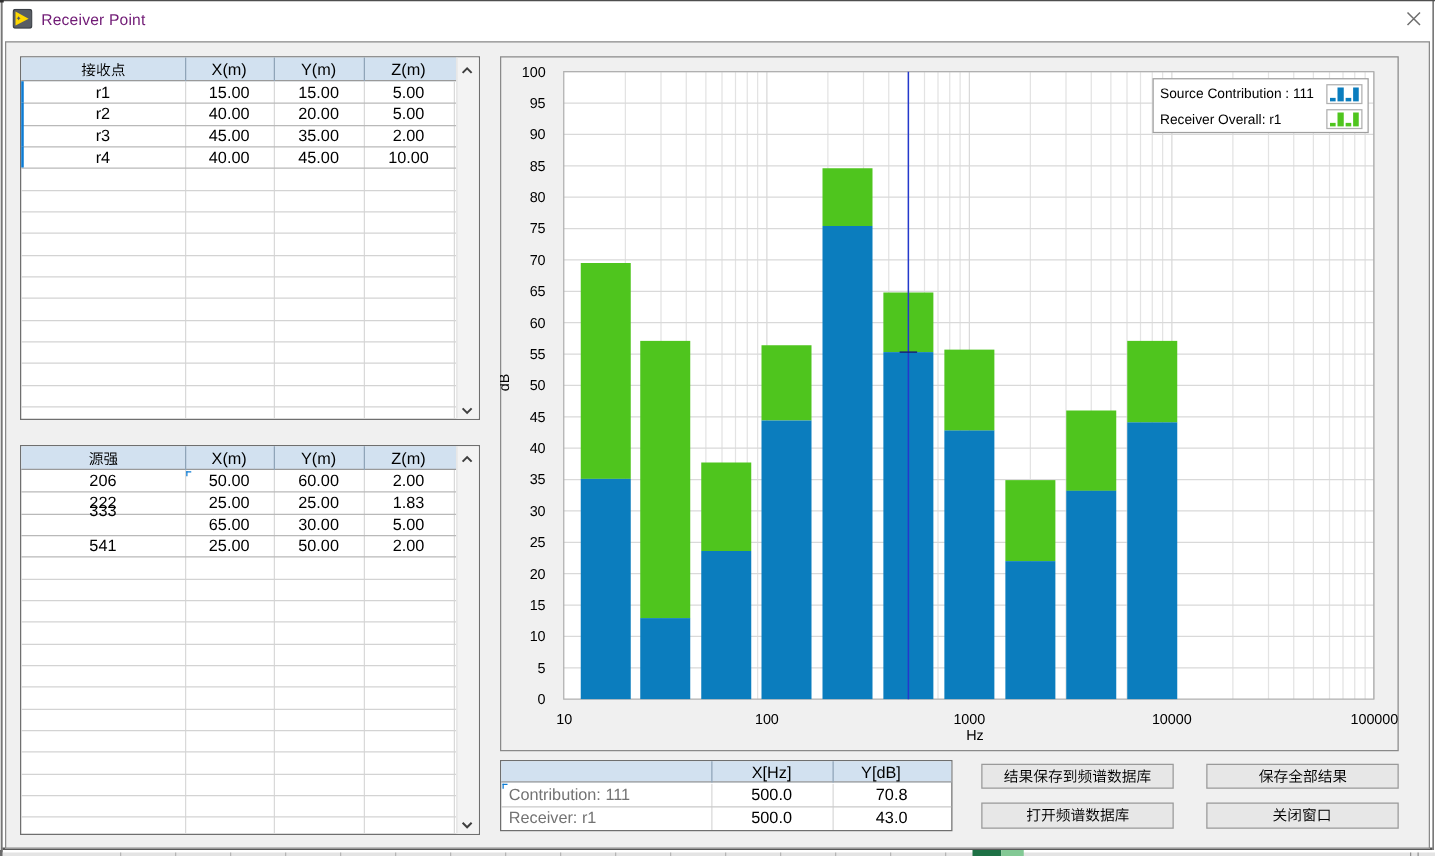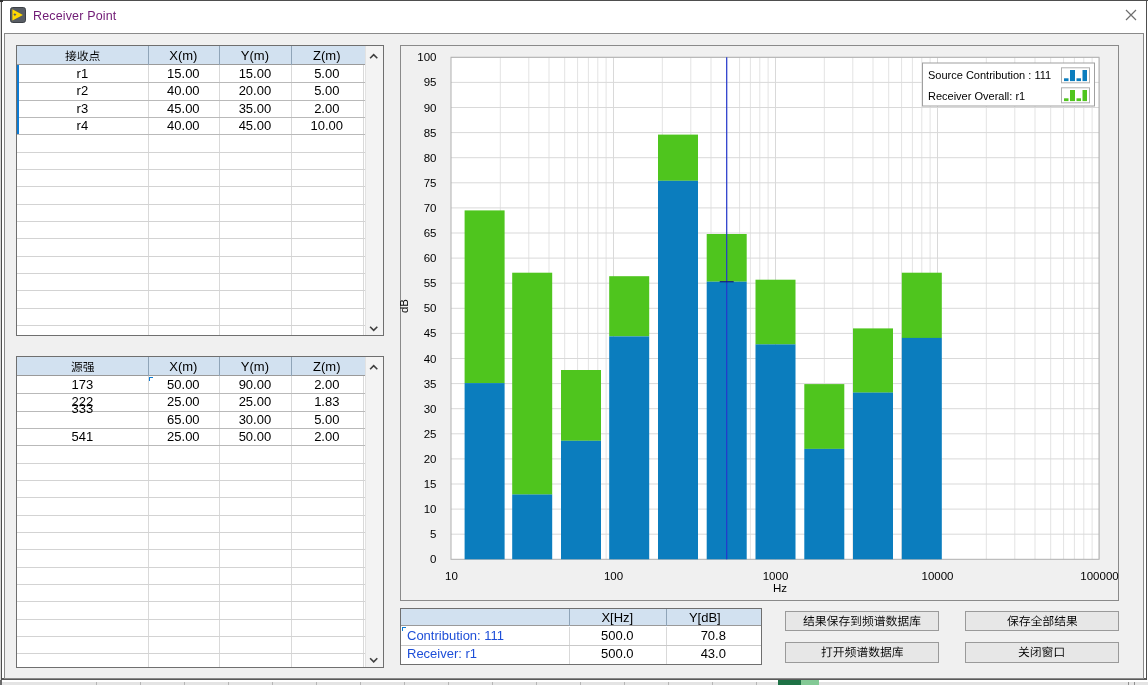--- a/index.html
+++ b/index.html
@@ -7,21 +7,21 @@
 .abs{position:absolute}
 .win{position:absolute;left:0;top:0;width:1148px;height:685px;background:#fff}
 .panel{position:absolute;left:4px;top:33px;width:1140px;height:646px;
  background:#f0f0f0;border:1px solid #8a8a8a}
 .tblbox{position:absolute;background:#fff;border:1px solid #6f6f6f}
 .thead{position:absolute;background:#d2e1f0;border-bottom:1px solid #9a9a9a}
 .hsep{position:absolute;width:1px;background:#8fa4b8}
 .vsep{position:absolute;width:1px;background:#d9d9d9}
 .rsep{position:absolute;height:1px;background:#c9c9c9}
 .cell{position:absolute;font-size:13px;color:#000;text-align:center;white-space:nowrap}
-.lcell{position:absolute;font-size:13px;color:#1d4ed8;white-space:nowrap}
+.lcell{position:absolute;font-size:13px;color:#737373;white-space:nowrap}
 .mark{position:absolute;width:2px;background:#0b7bd4}
 .sbar{position:absolute;background:#f3f3f3;border-left:1px solid #e2e2e2}
 .btn{position:absolute;background:#e7e7e7;border:1px solid #9a9a9a;
  display:flex;align-items:center;justify-content:center}
 </style></head>
 <body>
 <div class="win"></div>
 <div class="abs" style="left:0;top:0;width:1px;height:685px;background:#d8d8d8"></div>
 <div class="abs" style="left:0;top:0;width:1148px;height:1px;background:#4e4e4e"></div>
 <div class="abs" style="left:1px;top:0;width:1px;height:682px;background:#4e4e4e"></div>
@@ -145,23 +145,23 @@
 <div class="rsep" style="left:17px;top:497.3px;width:347.5px;background:#d3d3d3"></div>
 <div class="rsep" style="left:17px;top:514.6px;width:347.5px;background:#d3d3d3"></div>
 <div class="rsep" style="left:17px;top:532.0px;width:347.5px;background:#d3d3d3"></div>
 <div class="rsep" style="left:17px;top:549.3px;width:347.5px;background:#d3d3d3"></div>
 <div class="rsep" style="left:17px;top:566.6px;width:347.5px;background:#d3d3d3"></div>
 <div class="rsep" style="left:17px;top:584.0px;width:347.5px;background:#d3d3d3"></div>
 <div class="rsep" style="left:17px;top:601.3px;width:347.5px;background:#d3d3d3"></div>
 <div class="rsep" style="left:17px;top:618.6px;width:347.5px;background:#d3d3d3"></div>
 <div class="rsep" style="left:17px;top:636.0px;width:347.5px;background:#d3d3d3"></div>
 <div class="rsep" style="left:17px;top:653.3px;width:347.5px;background:#d3d3d3"></div>
-<div class="cell" style="left:17.0px;top:376.0px;width:130.7px;line-height:17.33px">173</div>
+<div class="cell" style="left:17.0px;top:376.0px;width:130.7px;line-height:17.33px">206</div>
 <div class="cell" style="left:147.7px;top:376.0px;width:71.3px;line-height:17.33px">50.00</div>
-<div class="cell" style="left:219.0px;top:376.0px;width:71.8px;line-height:17.33px">90.00</div>
+<div class="cell" style="left:219.0px;top:376.0px;width:71.8px;line-height:17.33px">60.00</div>
 <div class="cell" style="left:290.8px;top:376.0px;width:72.0px;line-height:17.33px">2.00</div>
 <div class="cell" style="left:17.0px;top:393.3px;width:130.7px;line-height:17.33px">222</div>
 <div class="cell" style="left:147.7px;top:393.3px;width:71.3px;line-height:17.33px">25.00</div>
 <div class="cell" style="left:219.0px;top:393.3px;width:71.8px;line-height:17.33px">25.00</div>
 <div class="cell" style="left:290.8px;top:393.3px;width:72.0px;line-height:17.33px">1.83</div>
 <div class="cell" style="left:17.0px;top:400px;width:130.7px;line-height:17.33px">333</div>
 <div class="cell" style="left:147.7px;top:410.7px;width:71.3px;line-height:17.33px">65.00</div>
 <div class="cell" style="left:219.0px;top:410.7px;width:71.8px;line-height:17.33px">30.00</div>
 <div class="cell" style="left:290.8px;top:410.7px;width:72.0px;line-height:17.33px">5.00</div>
 <div class="cell" style="left:17.0px;top:428.0px;width:130.7px;line-height:17.33px">541</div>

